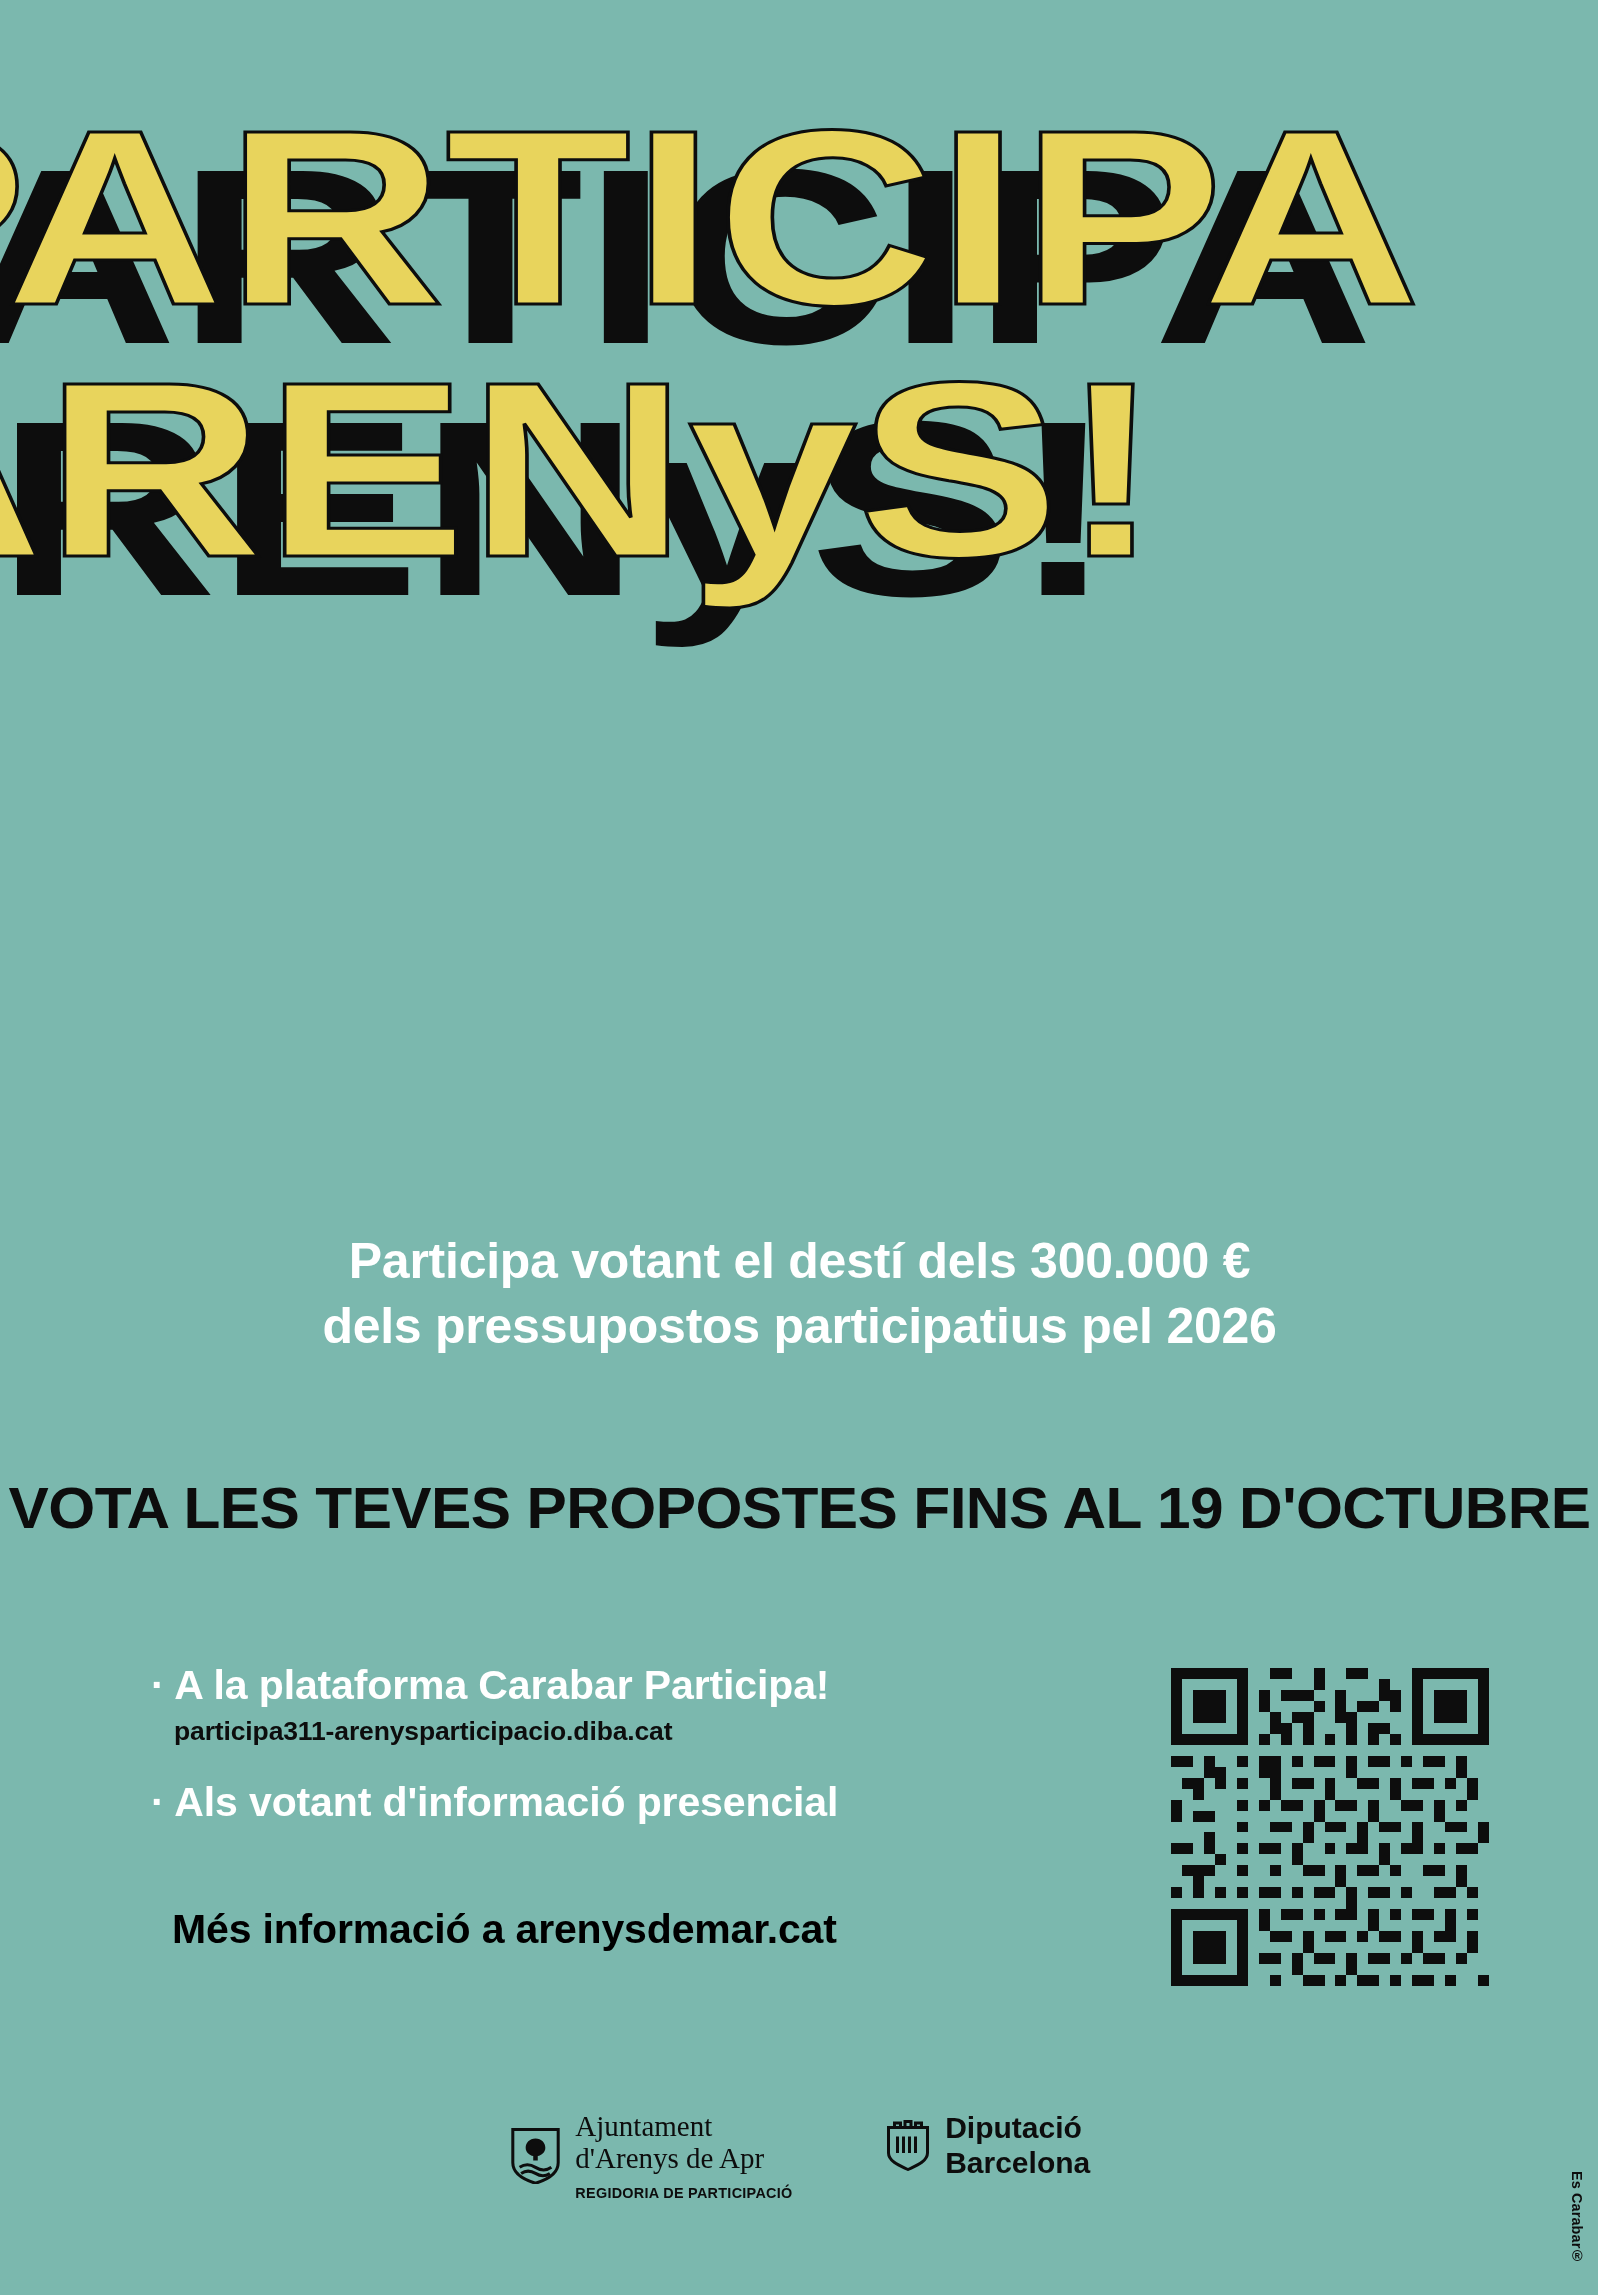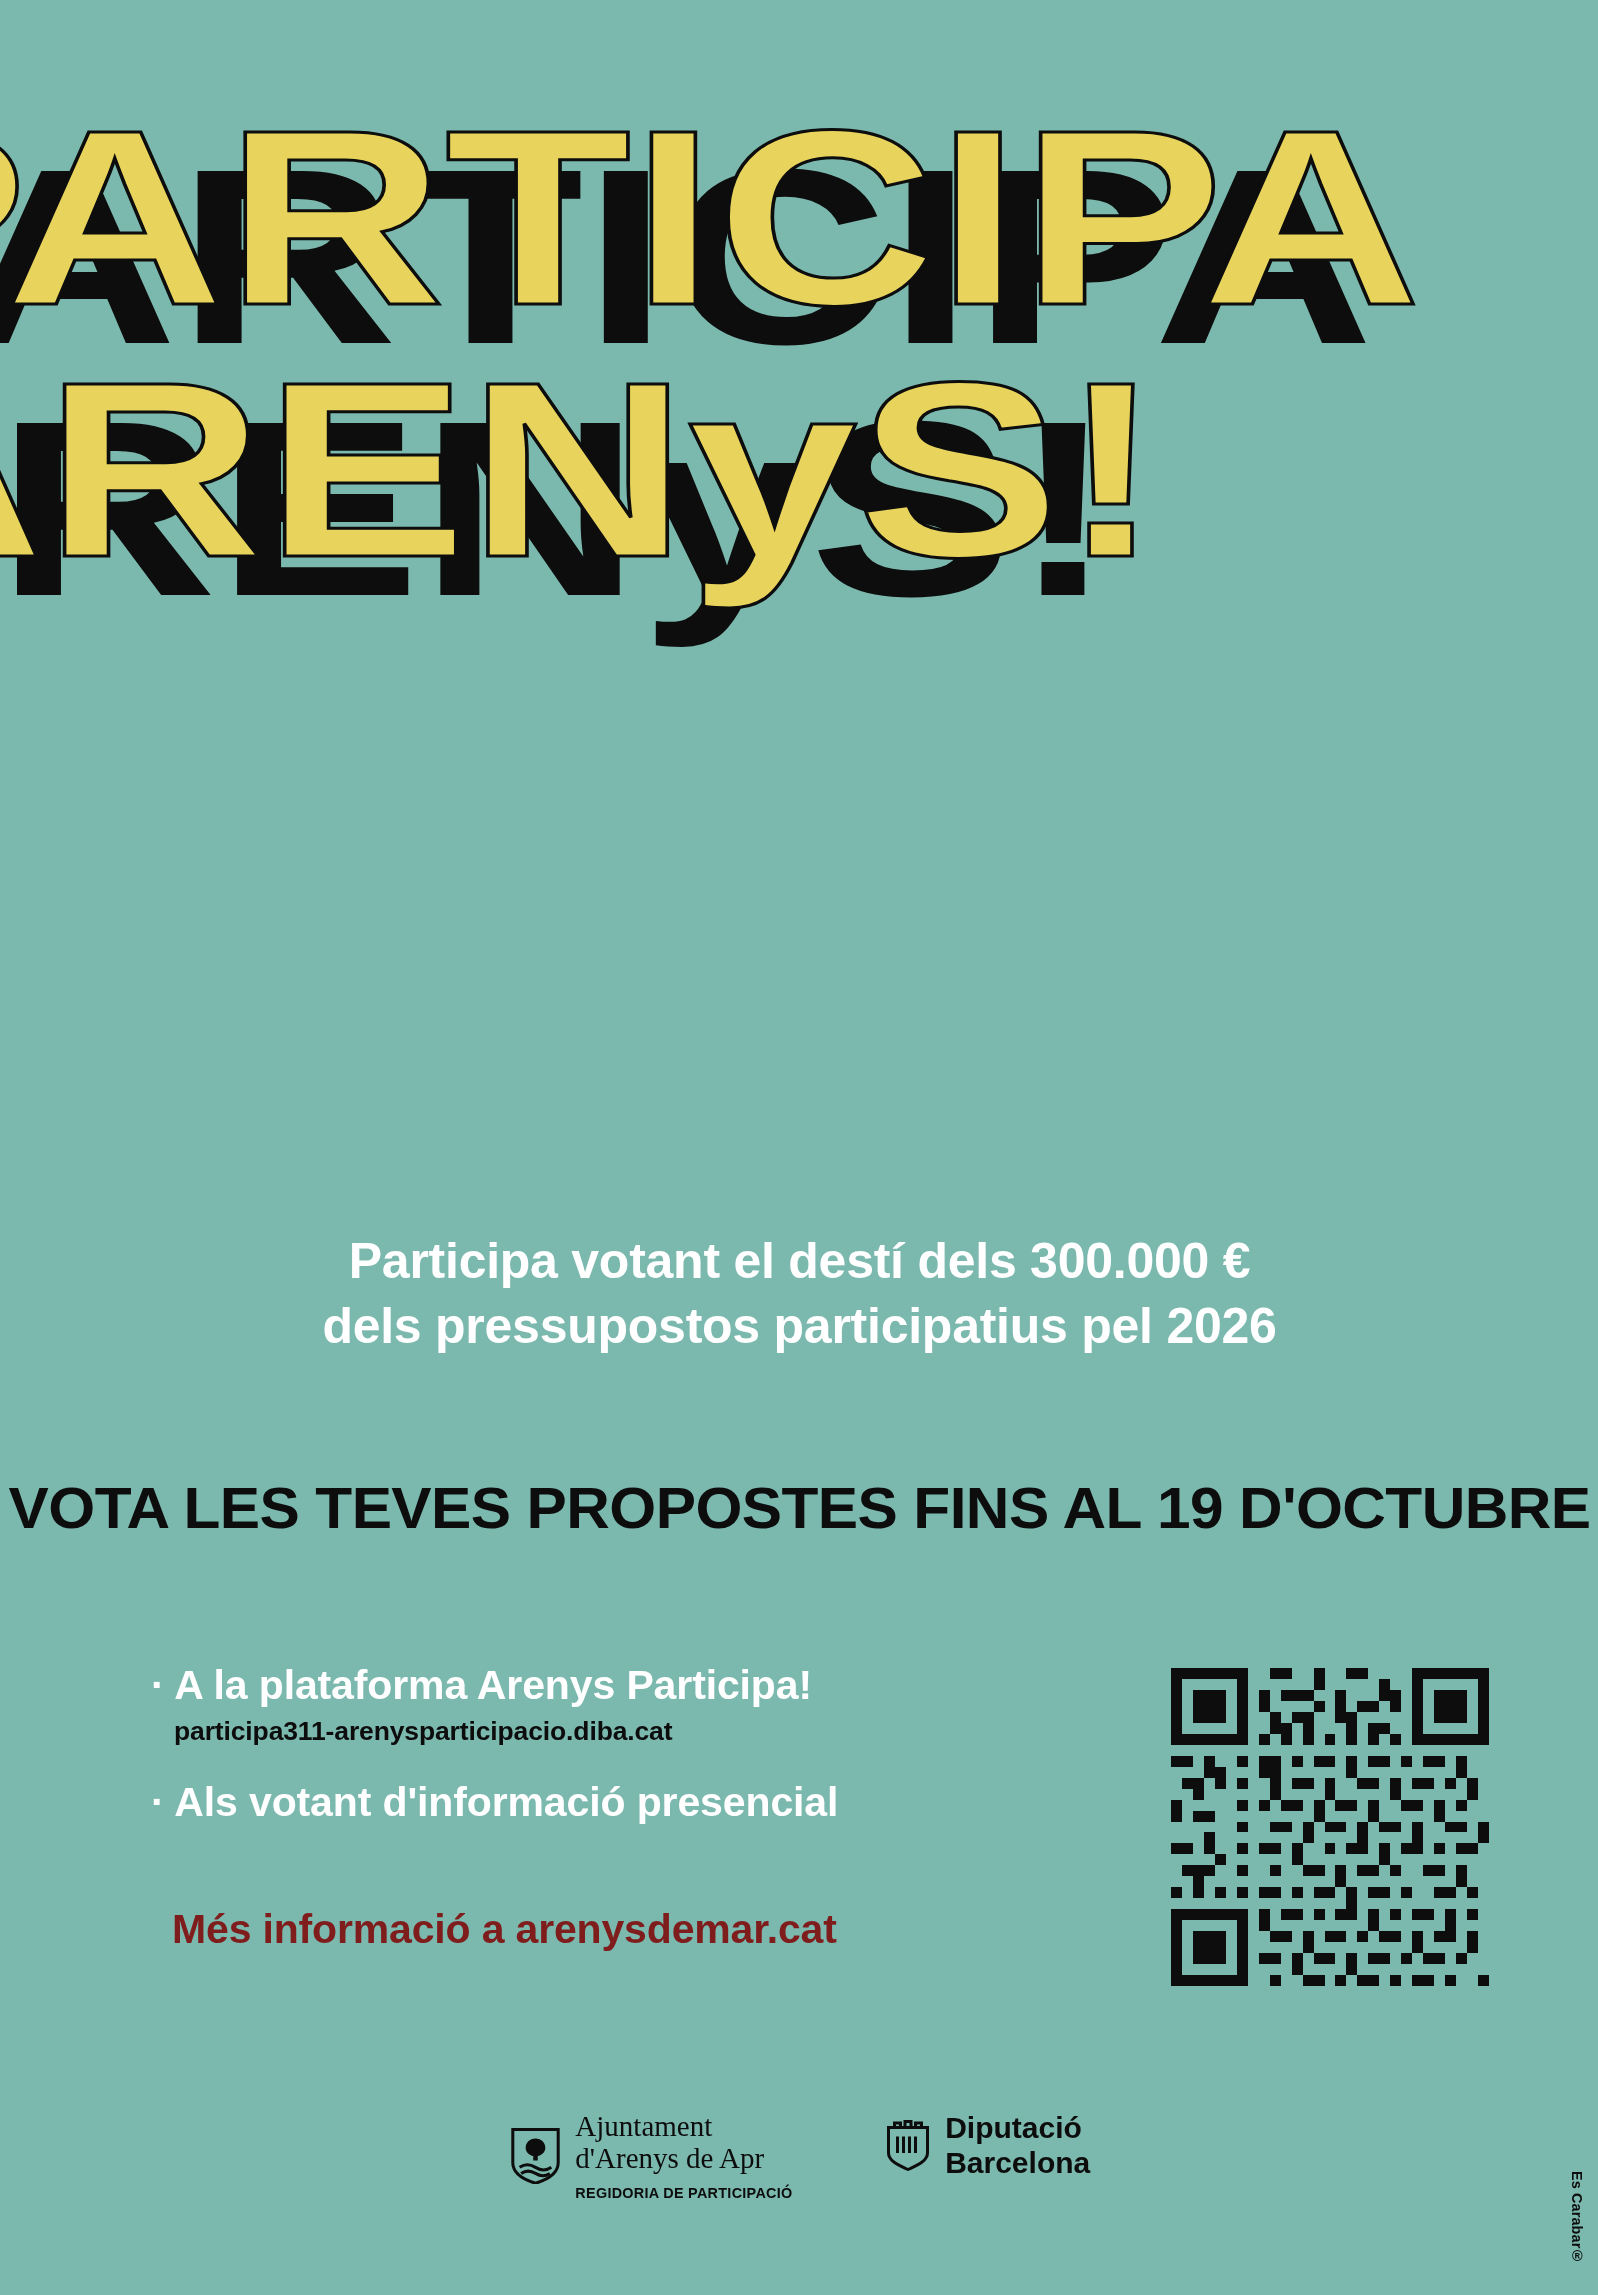--- a/index.html
+++ b/index.html
@@ -125,21 +125,21 @@
     font-weight: bold;
     margin: 4.5px 0 30px 23px;
     letter-spacing: -0.005em;
   }
   .info-item-2 { margin-top: 4.5px; }
 
   .more-info {
     position: absolute;
     left: 172px;
     top: 1906px;
-    color: #7f1d1d;
+    color: #000000;
     font-size: 41px;
     font-weight: bold;
     letter-spacing: -0.004em;
   }
 
   
   .qr {
     position: absolute;
     left: 1171px;
     top: 1668px;
@@ -222,21 +222,21 @@
   </div>
 
   <div class="subtitle">
     <span>Participa votant el destí dels 300.000 €</span>
     <span>dels pressupostos participatius pel 2026</span>
   </div>
 
   <div class="deadline">VOTA LES TEVES PROPOSTES FINS AL 19 D'OCTUBRE</div>
 
   <div class="info">
-    <div class="info-item">· A la plataforma Arenys Participa!</div>
+    <div class="info-item">· A la plataforma Carabar Participa!</div>
     <div class="info-url">participa311-arenysparticipacio.diba.cat</div>
     <div class="info-item info-item-2">· Als votant d'informació presencial</div>
   </div>
 
   <div class="more-info">Més informació a arenysdemar.cat</div>
 
   <div class="qr">
     <svg width="318" height="318" viewBox="0 0 29 29" shape-rendering="crispEdges">
       <rect width="29" height="29" fill="#7bb8ae"></rect>
       <g fill="#0d0d0d">

